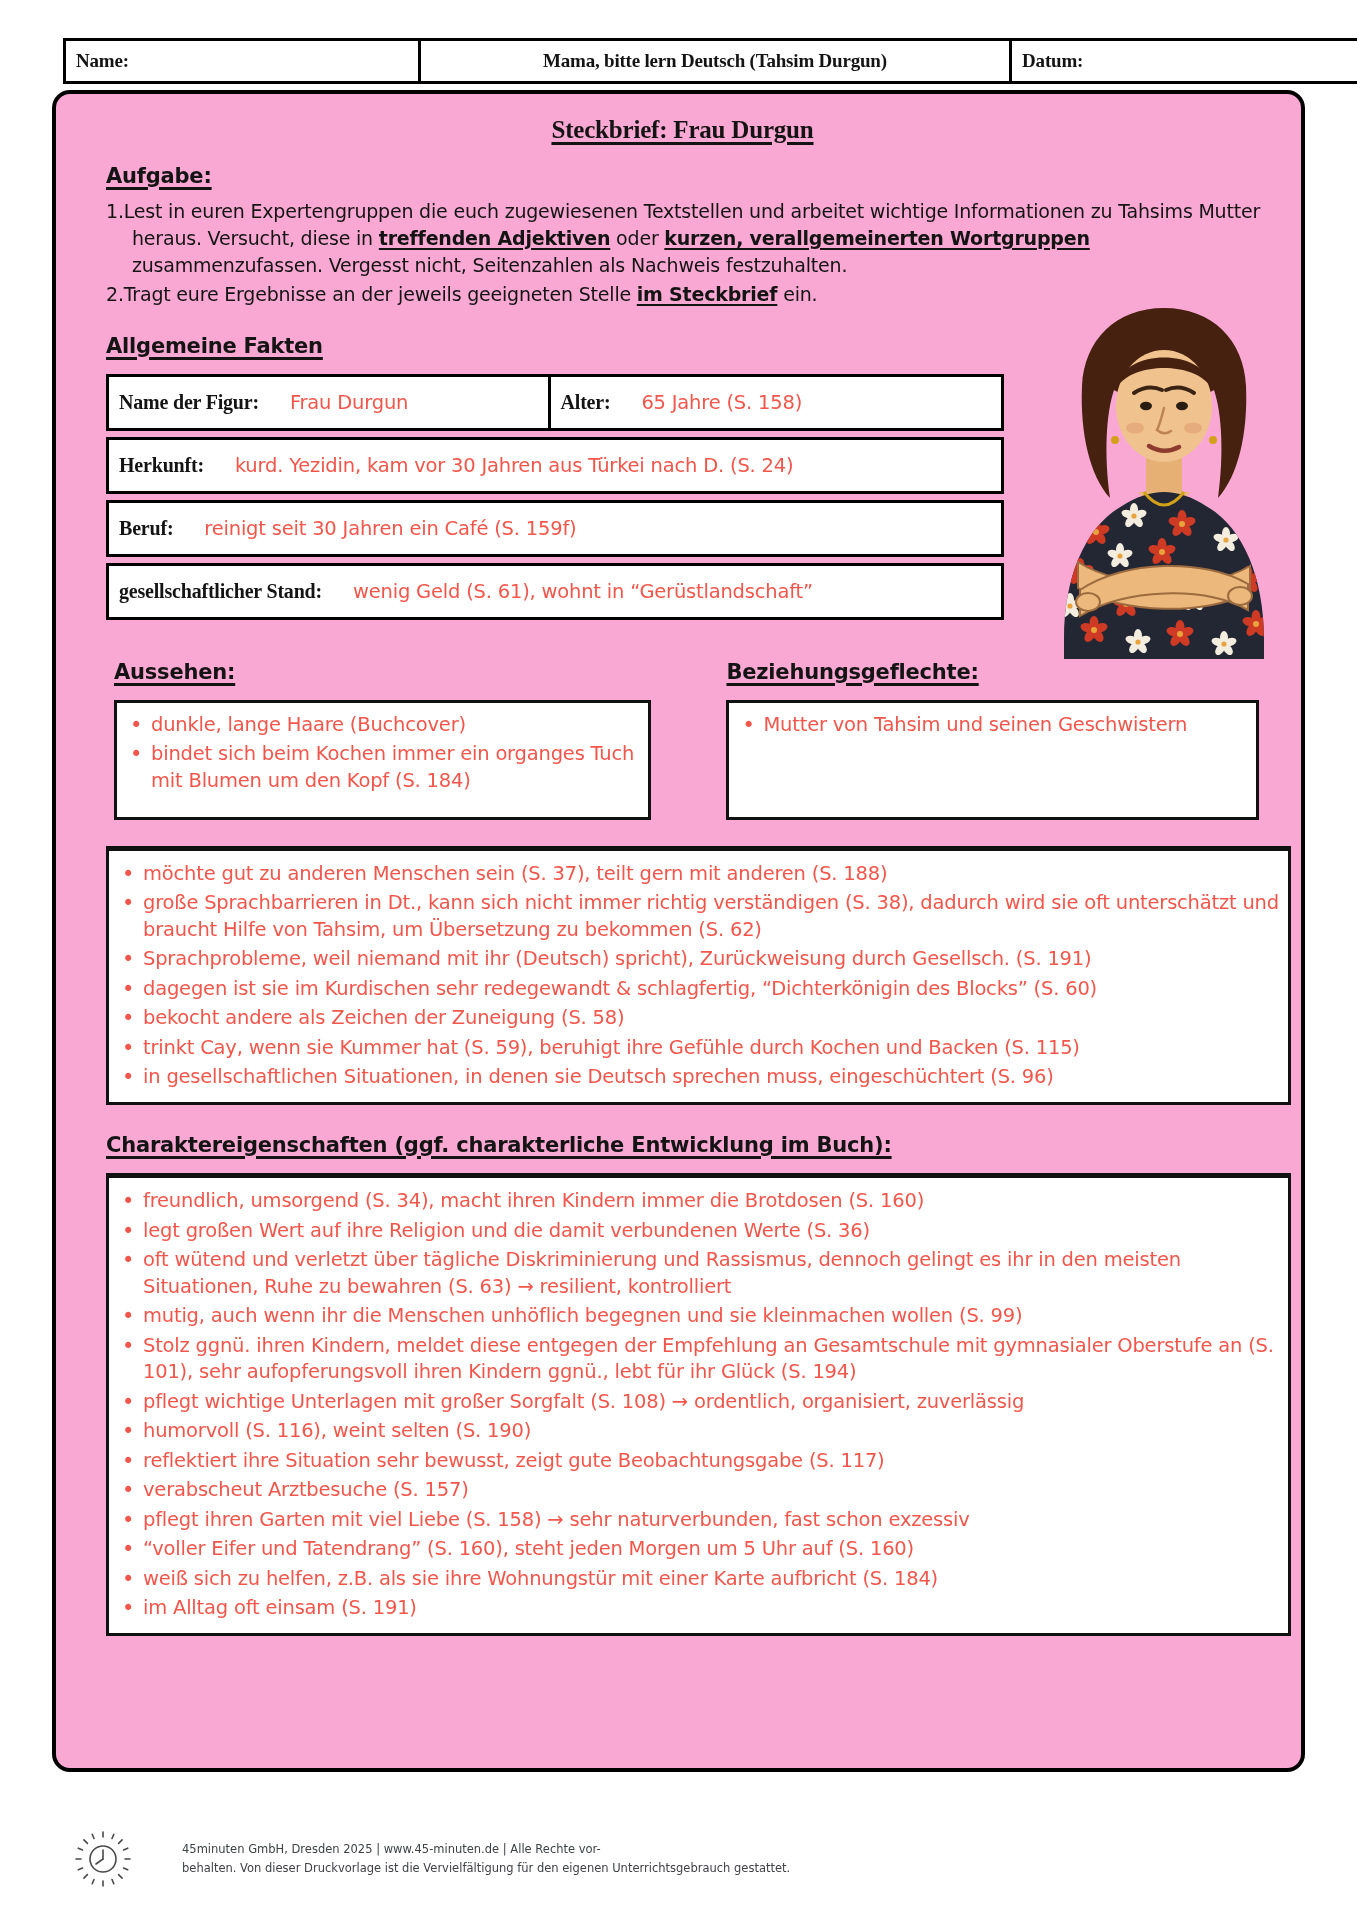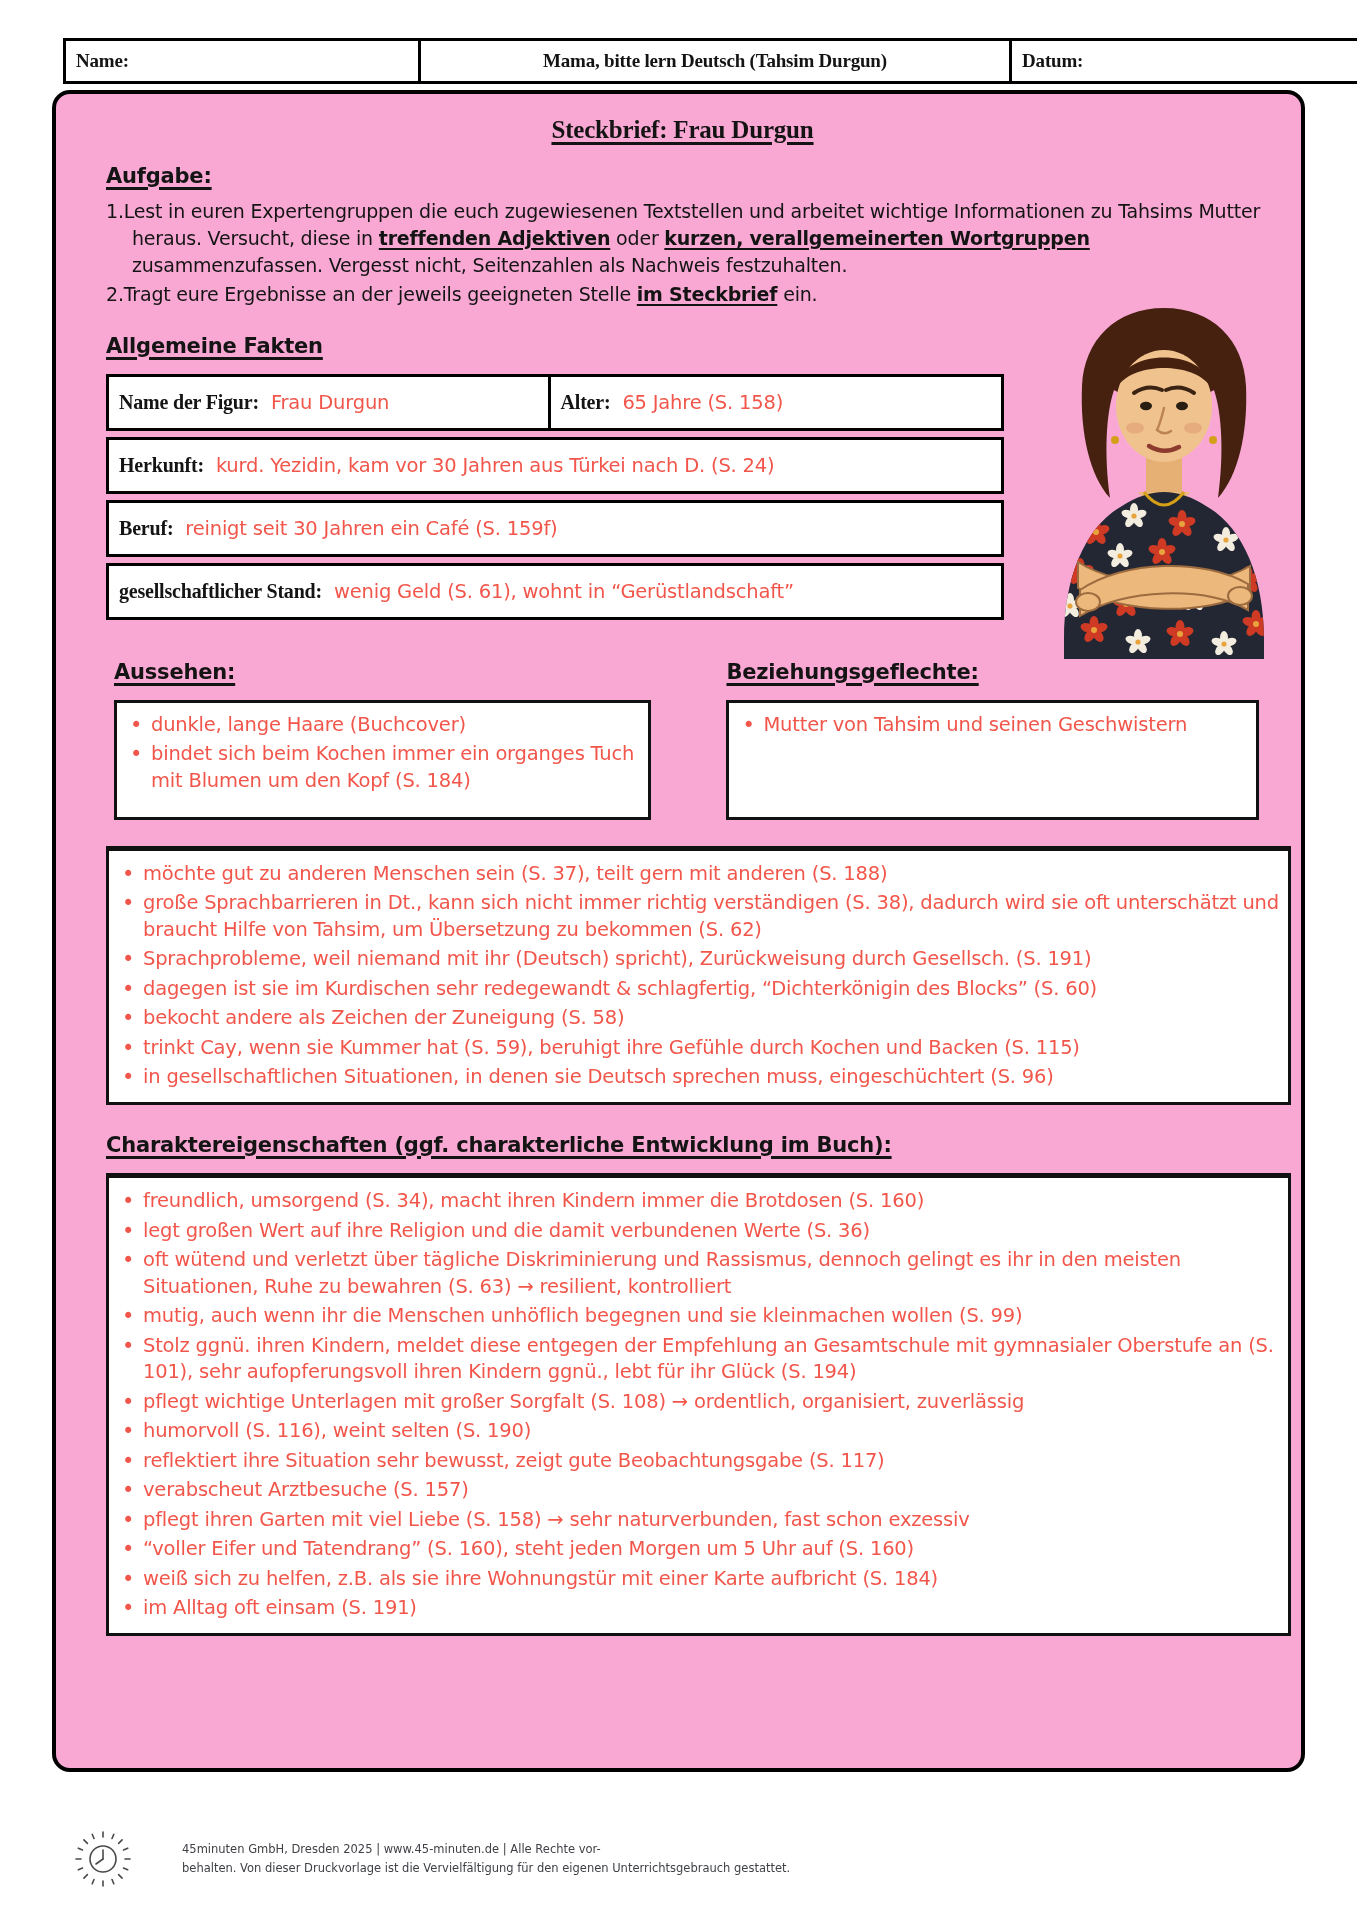--- a/index.html
+++ b/index.html
@@ -42,21 +42,21 @@
   .tasks{margin:10px 0 26px 0;width:1165px;}
   .task{margin:0 0 2px 0;font-size:19px;line-height:1.42;padding-left:26px;text-indent:-26px;}
   .bu{font-weight:bold;text-decoration:underline;text-decoration-thickness:2px;text-underline-offset:3px;}
   
   .facts-heading{margin-bottom:16px;}
   .facts-table{width:898px;margin-bottom:40px;}
   .facts-row{
     display:flex;border:3px solid #000;box-sizing:border-box;height:57px;
     align-items:center;margin-bottom:6px;background:#fff;
   }
-  .facts-cell{display:flex;align-items:center;box-sizing:border-box;height:100%;padding:0 20px 0 10px;}
+  .facts-cell{display:flex;align-items:center;box-sizing:border-box;height:100%;padding:0 20px 0 10px;gap:19px;}
   .fc-half-left{width:49.5%;border-right:3px solid #000;}
   .fc-half-right{width:50.5%;}
   .fc-full{width:100%;}
   .fact-label{
     font-family:"Liberation Serif", serif;font-weight:bold;font-size:20px;
     white-space:nowrap;margin-right:12px;
   }
   .fact-value{color:var(--red);font-size:19.5px;white-space:nowrap;}
   
   .bullets{list-style:none;margin:0;padding:0;}

